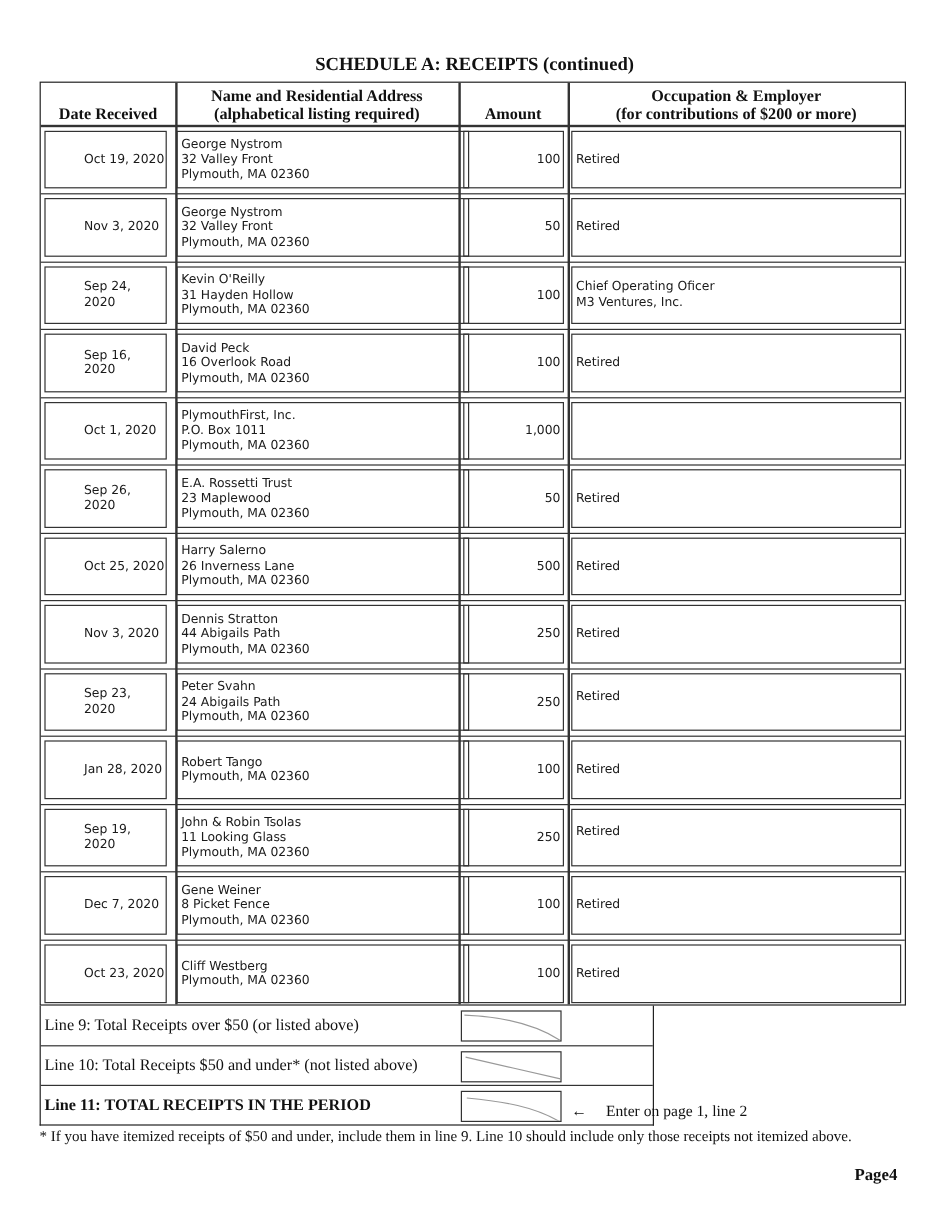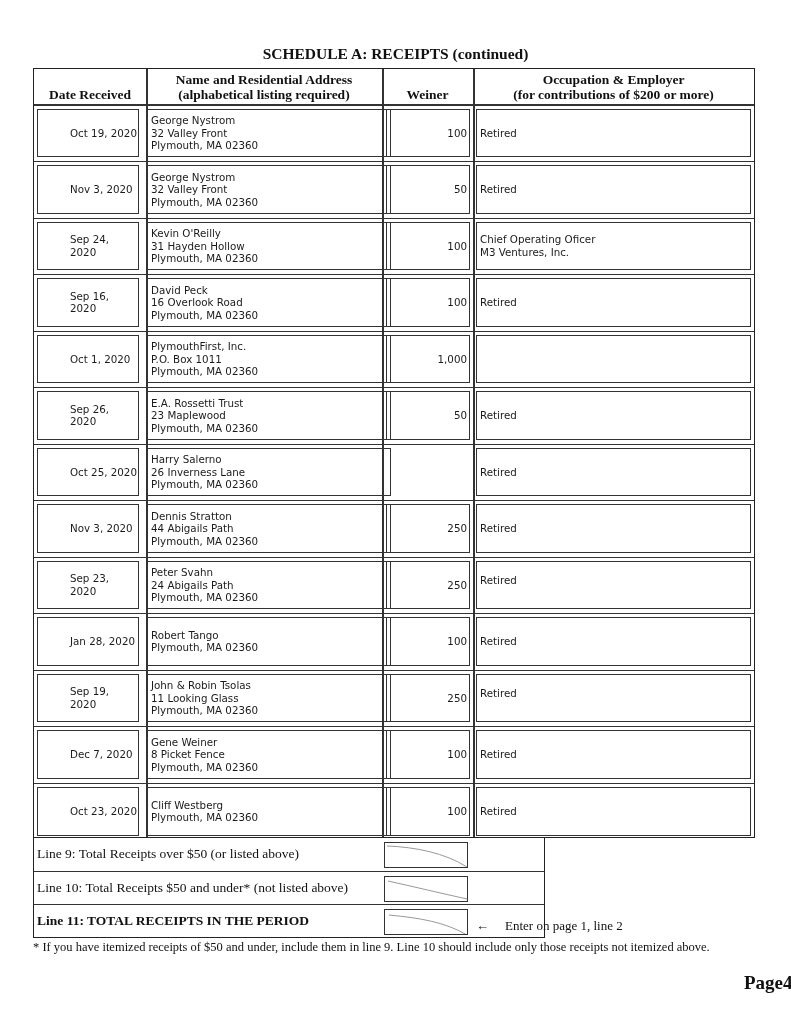--- a/index.html
+++ b/index.html
@@ -32,41 +32,41 @@
   .tline { position:absolute; left:0; right:0; height:33.5px; border-bottom:1.5px solid #333; box-sizing:border-box; }
   .tline:last-child { border-bottom:none; }
   .tlabel { position:absolute; left:3px; top:8px; font-family:"Liberation Serif", serif; font-size:13.5px; }
   .tlabel.bold { font-weight:bold; }
   .tbox { position:absolute; left:350px; top:4px; width:84px; height:26px; border:1.5px solid #333; box-sizing:border-box; overflow:hidden; }
   .tbox svg { position:absolute; left:0; top:0; }
 
   #enter-note { position:absolute; left:476px; top:918px; font-family:"Liberation Serif", serif; font-size:13px; }
   #enter-note .arrow { margin-right:16px; }
   #footnote { position:absolute; left:33px; top:940px; font-family:"Liberation Serif", serif; font-size:12.5px; white-space:nowrap; }
-  #page-num { position:absolute; left:744px; top:972px; font-family:"Liberation Serif", serif; font-weight:bold; font-size:19px; }
+  #page-num { position:absolute; left:712px; top:972px; font-family:"Liberation Serif", serif; font-weight:bold; font-size:14px; }
 </style>
 </head>
 <body>
 
 <div id="title">SCHEDULE A: RECEIPTS (continued)</div>
 
 <div id="table">
   <div class="vline" style="left:112px"></div>
   <div class="vline" style="left:348px"></div>
   <div class="vline" style="left:439px"></div>
 
   <div class="hdr" style="left:0;width:112px">
     <span>Date Received</span>
   </div>
   <div class="hdr" style="left:112px;width:236px">
     <span>Name and Residential Address</span>
     <span>(alphabetical listing required)</span>
   </div>
   <div class="hdr" style="left:348px;width:91px">
-    <span>Weiner</span>
+    <span>Amount</span>
   </div>
   <div class="hdr" style="left:439px;width:281px">
     <span>Occupation &amp; Employer</span>
     <span>(for contributions of $200 or more)</span>
   </div>
   <div class="hdr-line"></div>
 
   <div id="rows" style="position:absolute;left:0;right:0;top:36.5px;bottom:0;">
       <div class="row" style="top: 0px;">
         <div class="cell c-date">Oct 19, 2020</div>
@@ -115,20 +115,21 @@
 23 Maplewood
 Plymouth, MA 02360</div>
         <div class="cell c-amt">50</div>
         <div class="cell c-occ">Retired</div>
       </div>
       <div class="row" style="top: 339px;">
         <div class="cell c-date">Oct 25, 2020</div>
         <div class="cell c-name">Harry Salerno
 26 Inverness Lane
 Plymouth, MA 02360</div>
+        <div class="cell c-amt">500</div>
         <div class="cell c-occ">Retired</div>
       </div>
       <div class="row" style="top: 395.5px;">
         <div class="cell c-date">Nov 3, 2020</div>
         <div class="cell c-name">Dennis Stratton
 44 Abigails Path
 Plymouth, MA 02360</div>
         <div class="cell c-amt">250</div>
         <div class="cell c-occ">Retired</div>
       </div>

